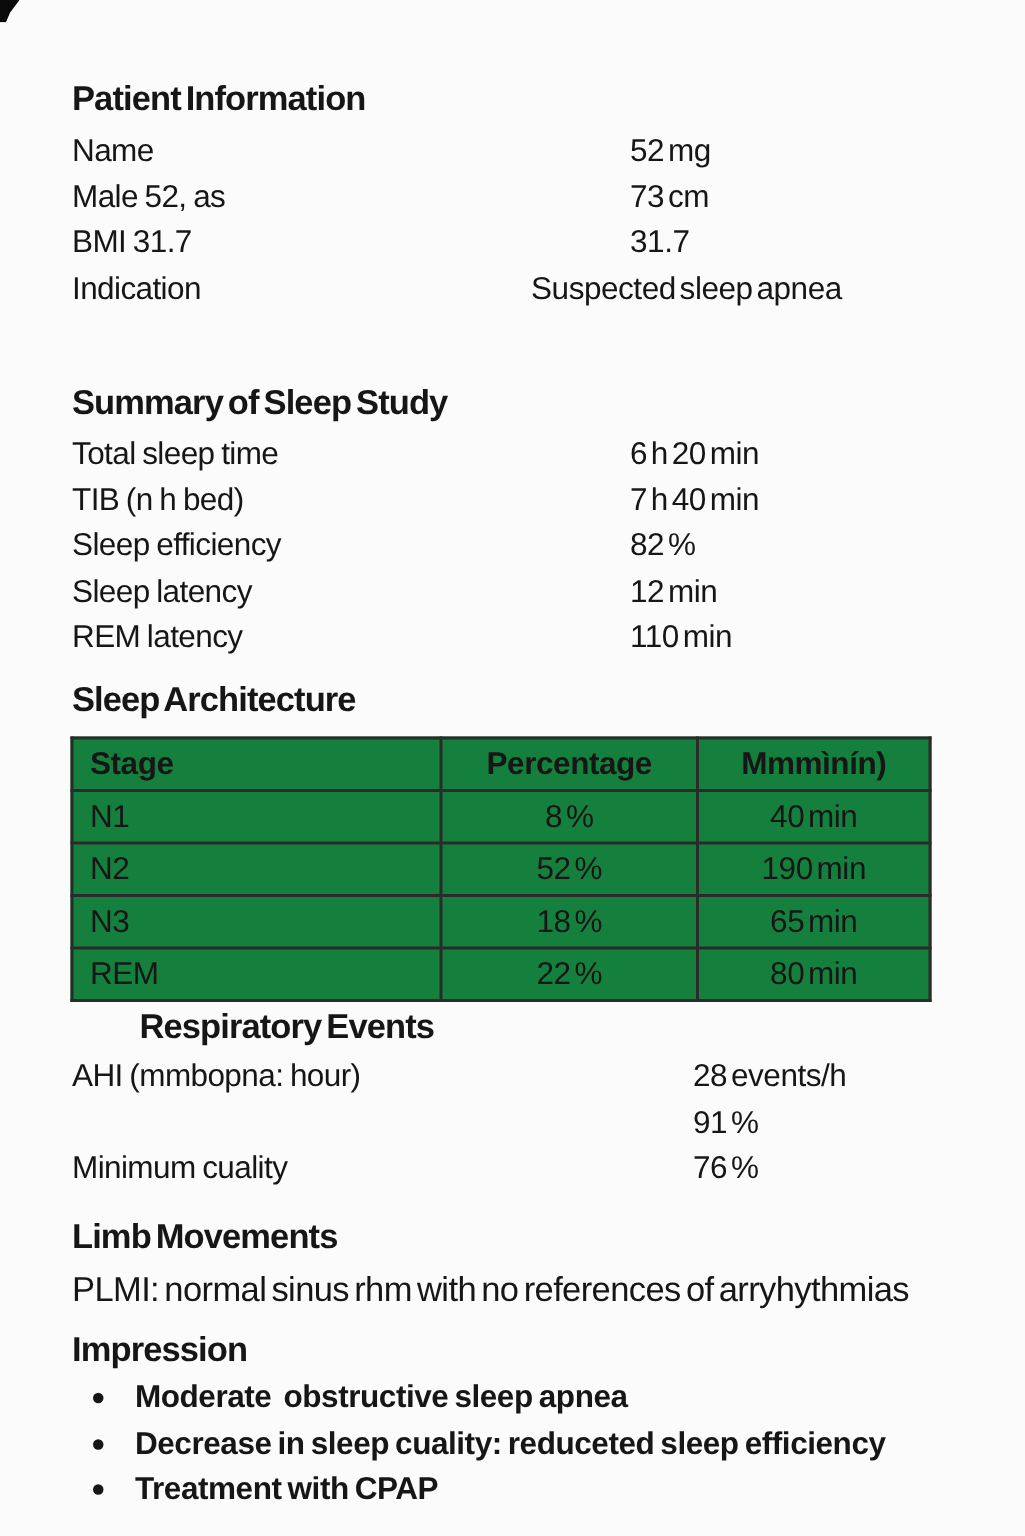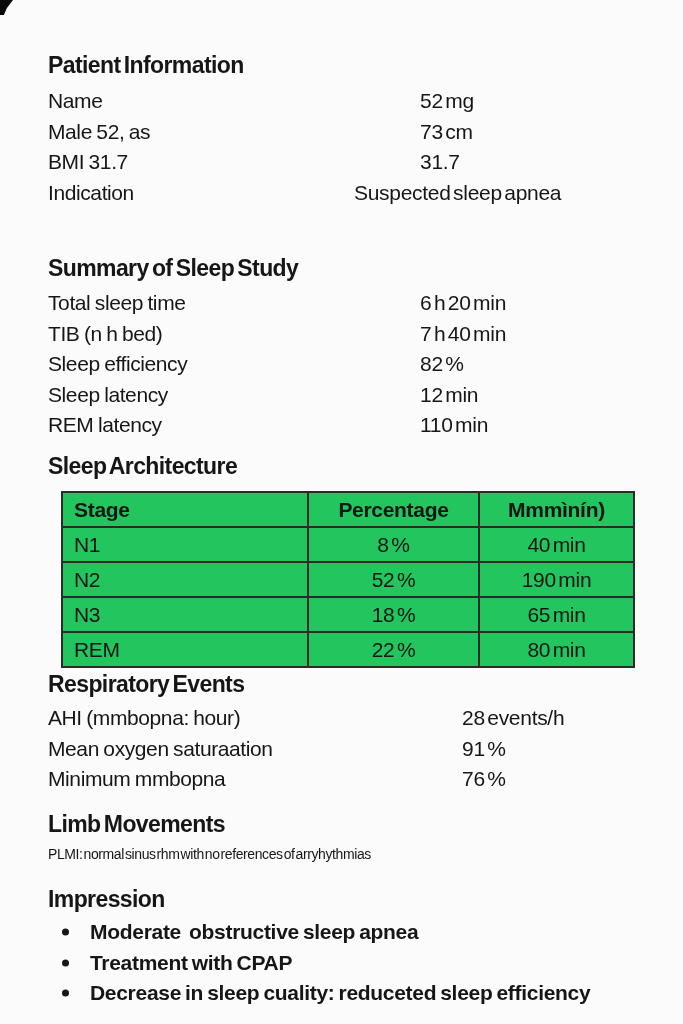--- a/index.html
+++ b/index.html
@@ -35,59 +35,58 @@
   .kv-value {
     position: absolute; left: 420px; top: 50%; transform: translateY(-50%);
     font-size: 21px; letter-spacing: -0.3px; word-spacing: -3px; white-space: pre;
   }
   .kv-value.wide { left: 354px; }
   .kv-rows.resp .kv-value { left: 462px; }
 
   table.arch {
     position: absolute; left: 47px; top: 491px;
     border-collapse: collapse;
-    background: #22c55e;
-    margin-left: 14px;
+    background: #15803d;
   }
   table.arch th, table.arch td {
     border: 2px solid #2b2b2b;
     height: 31px;
     font-size: 21px;
     letter-spacing: -0.3px; word-spacing: -3px;
     white-space: pre;
   }
   .col-stage   { width: 232px; }
   .col-pct     { width: 167px; }
   .col-min     { width: 151px; }
   table.arch th { font-weight: bold; }
   .cell-left   { text-align: left; padding-left: 11px; }
   .cell-center { text-align: center; }
 
   .plmi {
     position: absolute; left: 48px; top: 846px;
-    font-size: 14px; letter-spacing: -0.4px; word-spacing: -2.5px; white-space: pre;
+    font-size: 23px; letter-spacing: -0.4px; word-spacing: -2.5px; white-space: pre;
   }
 
   .bullets { position: absolute; left: 0; width: 618px; top: 917px; font-weight: bold; }
   .bullet-row { position: relative; height: 30.5px; }
   .bullet-dot {
     position: absolute; left: 62px; top: 50%; transform: translateY(-50%);
     width: 7px; height: 7px; border-radius: 50%; background: #161616;
   }
   .bullet-text {
     position: absolute; left: 90px; top: 50%; transform: translateY(-50%);
     font-size: 21px; letter-spacing: -0.3px; word-spacing: -1.5px; white-space: pre;
   }
 
   #h-patient    { top: 52px; }
   #rows-patient { top: 86px; }
   #h-summary    { top: 255px; }
   #rows-summary { top: 288px; }
   #h-arch       { top: 453px; }
-  #h-resp       { top: 671px; }
+  #h-resp       { top: 671px; margin-left: 45px; }
   #rows-resp    { top: 703px; }
   #h-limb       { top: 811px; }
   #h-impression { top: 886px; }
 </style>
 </head>
 <body>
 
 <div class="scan-blob"></div>
 
 <div id="h-patient" class="heading">Patient Information</div>
@@ -167,39 +166,38 @@
   </tbody>
 </table>
 
 <div id="h-resp" class="heading">Respiratory Events</div>
 <div id="rows-resp" class="kv-rows resp">
   <div class="kv-row">
     <span class="kv-label">AHI (mmbopna: hour)</span>
     <span class="kv-value">28 events/h</span>
   </div>
   <div class="kv-row">
-    <span class="kv-label">Mean oxygen saturaation</span>
     <span class="kv-value">91 %</span>
   </div>
   <div class="kv-row">
-    <span class="kv-label">Minimum mmbopna</span>
+    <span class="kv-label">Minimum cuality</span>
     <span class="kv-value">76 %</span>
   </div>
 </div>
 
 <div id="h-limb" class="heading">Limb Movements</div>
 <div class="plmi">PLMI: normal sinus rhm with no references of arryhythmias</div>
 
 <div id="h-impression" class="heading">Impression</div>
 <div class="bullets">
   <div class="bullet-row">
     <span class="bullet-dot"></span>
     <span class="bullet-text">Moderate  obstructive sleep apnea</span>
   </div>
   <div class="bullet-row">
     <span class="bullet-dot"></span>
-    <span class="bullet-text">Treatment with CPAP</span>
+    <span class="bullet-text">Decrease in sleep cuality: reduceted sleep efficiency</span>
   </div>
   <div class="bullet-row">
     <span class="bullet-dot"></span>
-    <span class="bullet-text">Decrease in sleep cuality: reduceted sleep efficiency</span>
+    <span class="bullet-text">Treatment with CPAP</span>
   </div>
 </div>
 
 </body></html>

